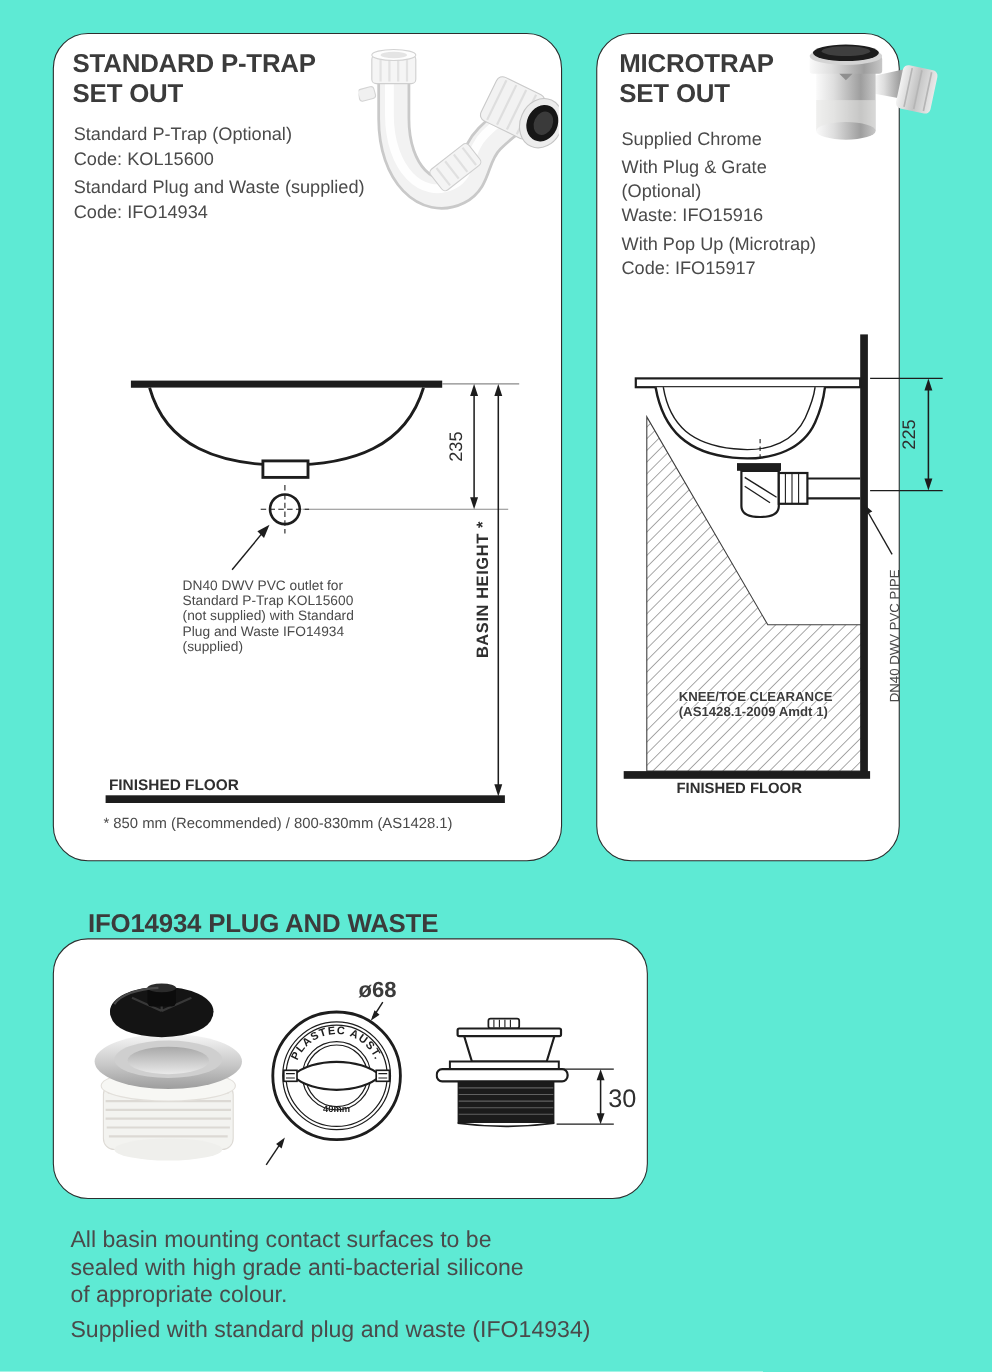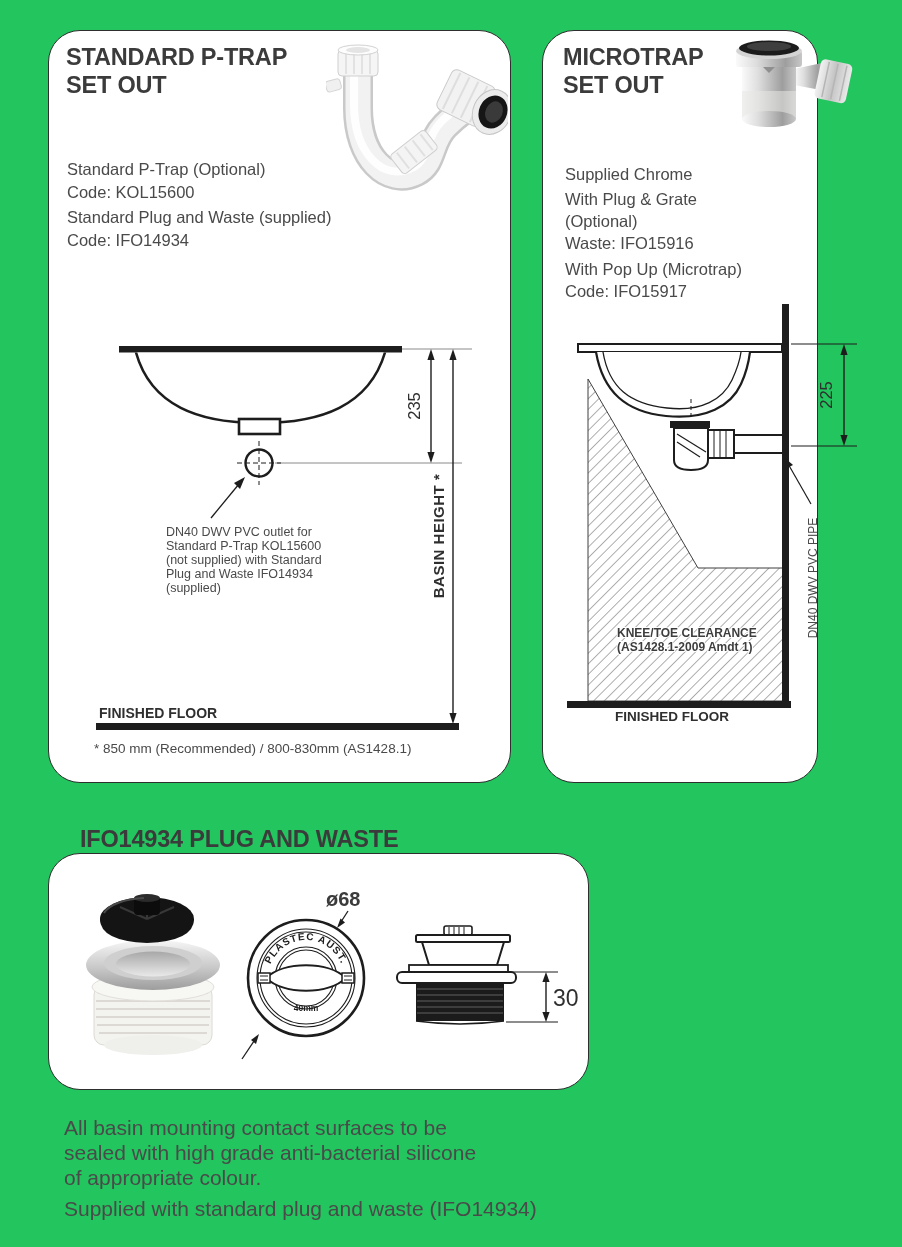--- a/index.html
+++ b/index.html
@@ -1,20 +1,20 @@
 <!DOCTYPE html>
 <html><head>
 <meta charset="utf-8">
 <style>
   html,body{margin:0;padding:0;background:#ffffff;}
-  .page{position:relative;width:902px;height:1247px;background:#22c55e;
+  .page{position:relative;width:902px;height:1247px;background:#5eead4;
         font-family:"Liberation Sans",sans-serif;overflow:hidden;}
   .panel{position:absolute;border:1.6px solid #2e2e2e;border-radius:32px;background:#fff;box-sizing:border-box;}
   .title{position:absolute;font-size:23.5px;font-weight:bold;color:#3b3b3b;line-height:28px;letter-spacing:-0.2px;}
-  .pgroup{position:absolute;font-size:16.5px;color:#4a4a4a;line-height:23px;margin-top:47px;}
+  .pgroup{position:absolute;font-size:16.5px;color:#4a4a4a;line-height:23px;}
   .pgroup.tight{line-height:22px;}
   .section-title{position:absolute;margin:16px;font-size:23.5px;font-weight:bold;color:#3b3b3b;letter-spacing:-0.2px;}
   .para{position:absolute;font-size:21px;color:#4a4a4a;line-height:25px;}
   svg{display:block;}
   svg text{font-family:"Liberation Sans",sans-serif;}
   .abs{position:absolute;}
 </style>
 </head>
 <body>
 

